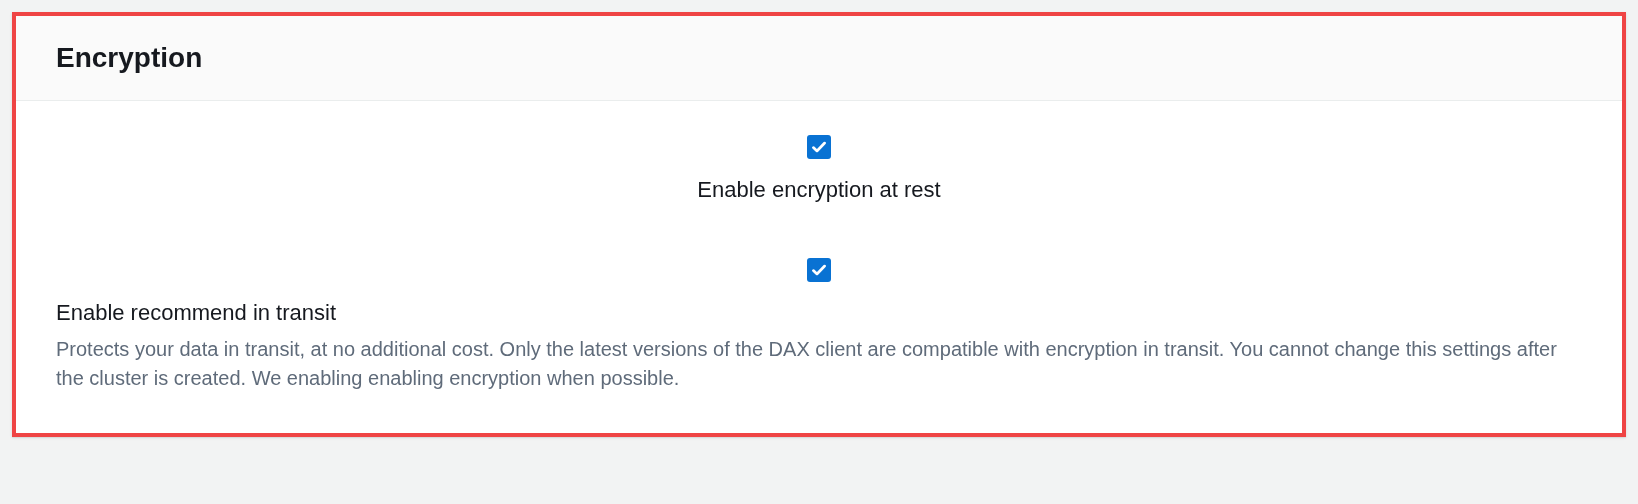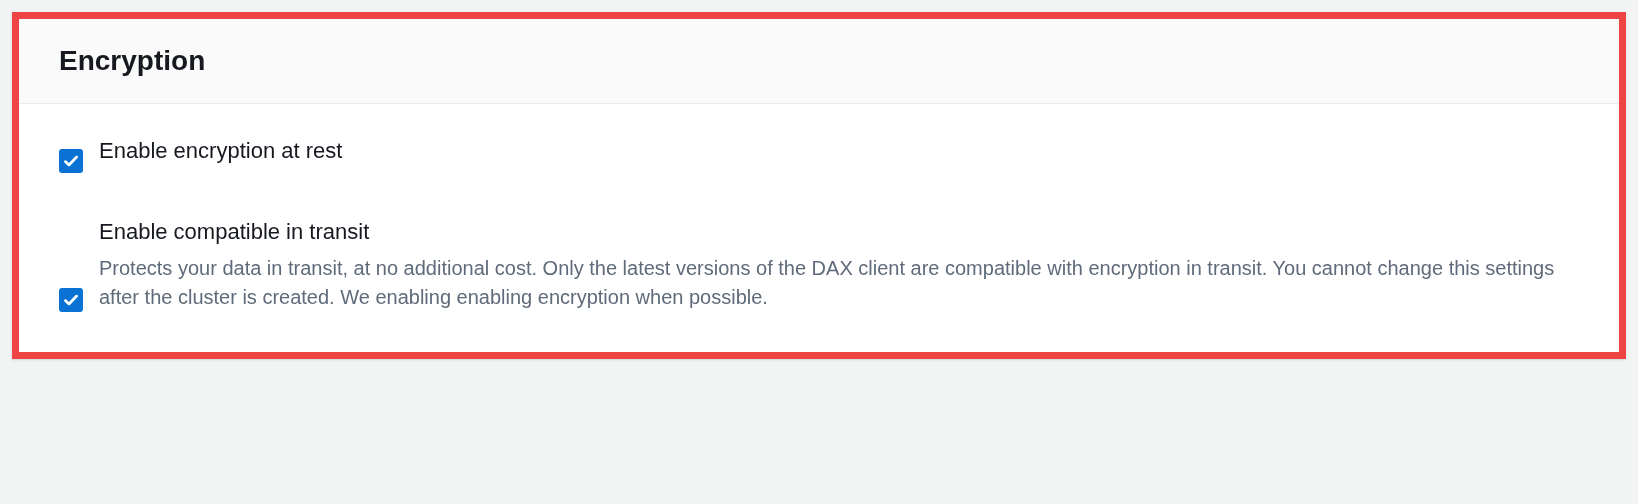--- a/index.html
+++ b/index.html
@@ -8,42 +8,43 @@
       padding: 0;
     }
     body {
       font-family: "Amazon Ember", "Helvetica Neue", Helvetica, Arial, sans-serif;
       background: #f2f3f3;
       padding: 12px;
       color: #16191f;
     }
     .panel {
       background: #0369a1;
-      border: 7px solid #ef4444;
+      border: 4px solid #ef4444;
       box-shadow: 0 1px 1px rgba(0,0,0,0.05), 0 1px 3px rgba(0,0,0,0.08);
     }
     .panel-header {
       padding: 24px 40px 24px 40px;
       border-bottom: 1px solid #eaeded;
       background: #fafafa;
     }
     .panel-title {
       font-size: 28px;
       font-weight: 700;
       color: #16191f;
       line-height: 1.3;
     }
     .panel-body {
       padding: 32px 40px 40px 40px;
       background: #ffffff;
     }
     .checkbox-row {
       display: flex;
-      align-items: flex-end;
+      align-items: center;
       gap: 16px;
+      flex-direction: column;
     }
     .checkbox-row + .checkbox-row {
       margin-top: 44px;
     }
     .checkbox {
       width: 24px;
       height: 24px;
       background: #0972d3;
       border-radius: 3px;
       flex-shrink: 0;
@@ -93,19 +94,19 @@
       </div>
     </div>
 
     <div class="checkbox-row">
       <div class="checkbox">
         <svg viewBox="0 0 16 16">
           <path d="M3 8.5 L6.2 11.5 L13 4.5" stroke="#ffffff" stroke-width="2.4" fill="none" stroke-linecap="round" stroke-linejoin="round"></path>
         </svg>
       </div>
       <div class="checkbox-content">
-        <span class="checkbox-label">Enable compatible in transit</span>
+        <span class="checkbox-label">Enable recommend in transit</span>
         <div class="checkbox-description">Protects your data in transit, at no additional cost. Only the latest versions of the DAX client are compatible with encryption in transit. You cannot change this settings after the cluster is created. We enabling enabling encryption when possible.</div>
       </div>
     </div>
 
   </div>
 </div>
 
 </body></html>

